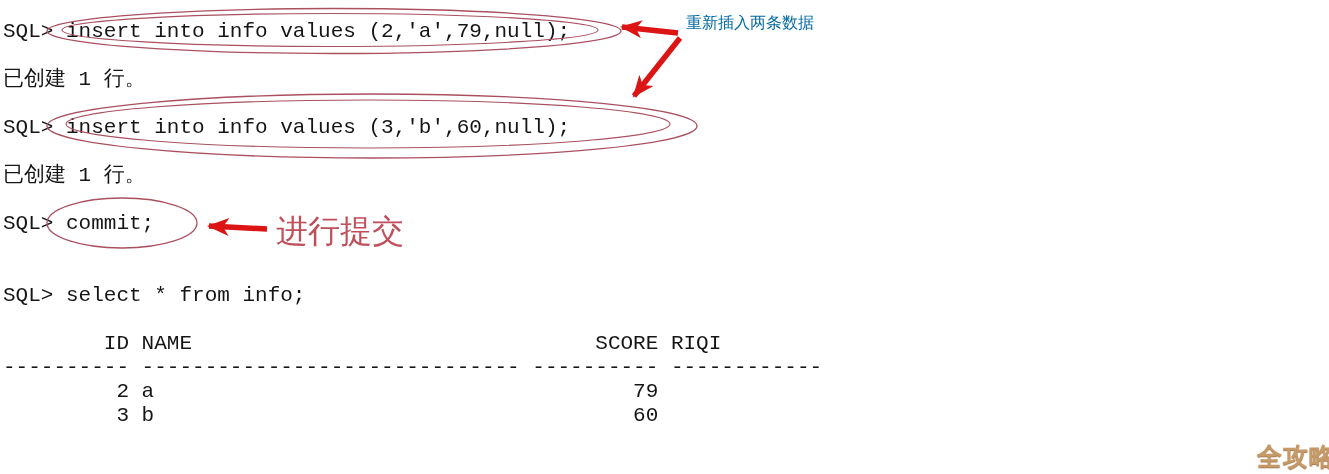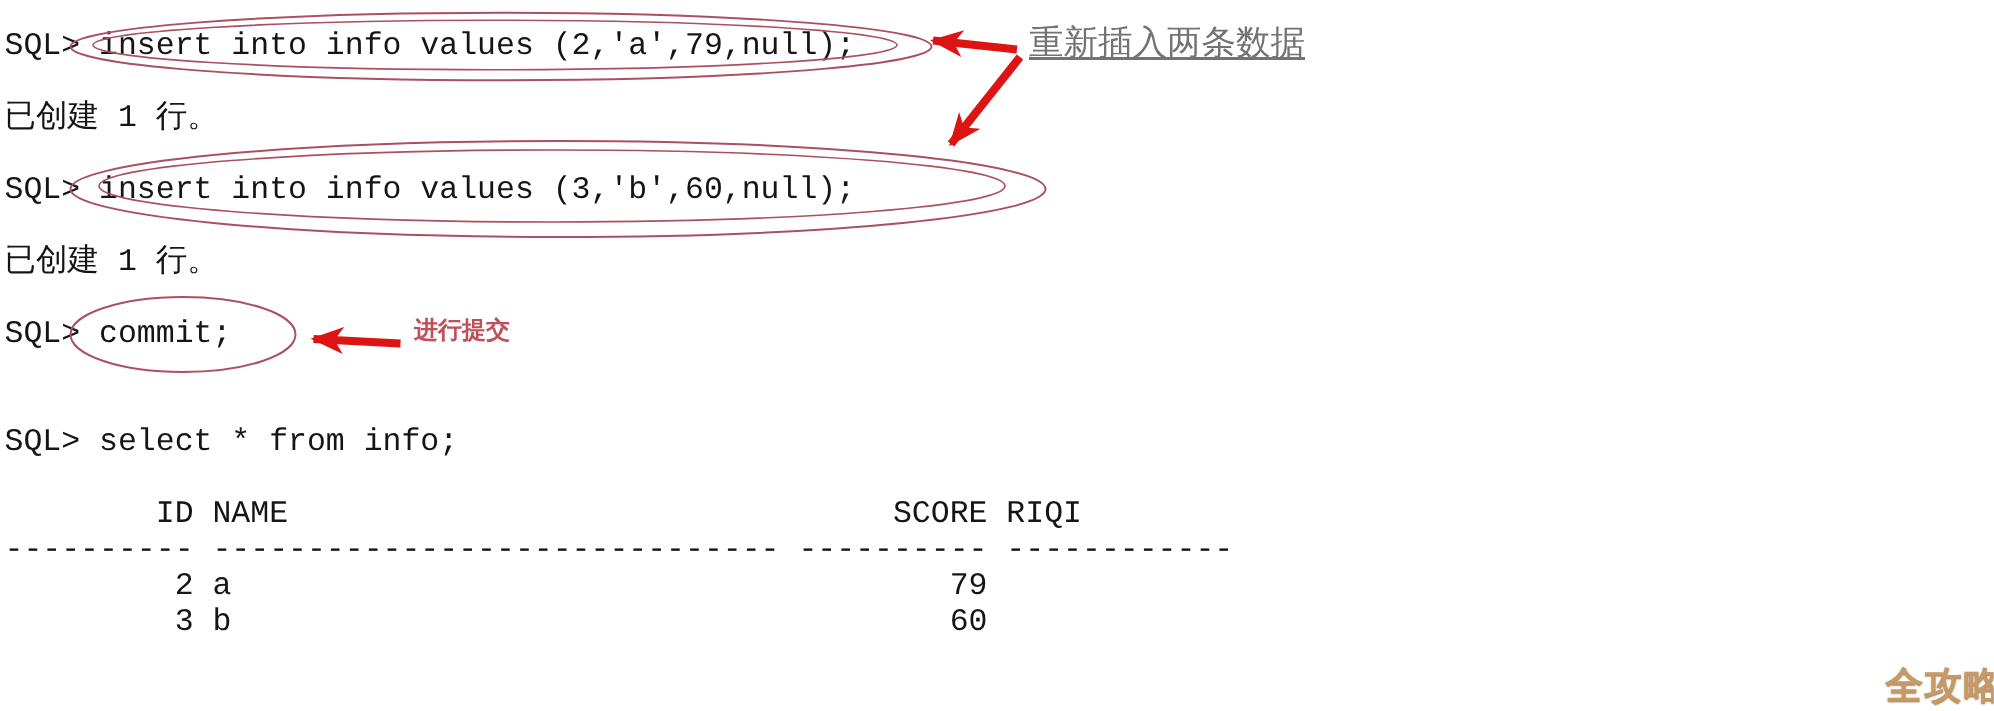--- a/index.html
+++ b/index.html
@@ -38,30 +38,28 @@
     pointer-events: none;
   }
   .note {
     position: absolute;
     font-family: "Liberation Sans", "DejaVu Sans", sans-serif;
     white-space: nowrap;
   }
   .note-insert {
     left: 686px;
     top: 13px;
-    font-size: 23px;
-    color: #737373;
-    text-decoration: underline;
+    font-size: 16px;
+    color: #0369a1;
   }
   .note-commit {
     left: 276px;
     top: 210px;
-    font-size: 16px;
+    font-size: 32px;
     color: #c04f5c;
-    font-weight: bold;
   }
   .watermark {
     position: absolute;
     left: 1257px;
     top: 440px;
     font-size: 25px;
     font-weight: bold;
     letter-spacing: 1px;
     color: #c69a68;
     text-shadow: 0 1px 1px #a37a4c;

